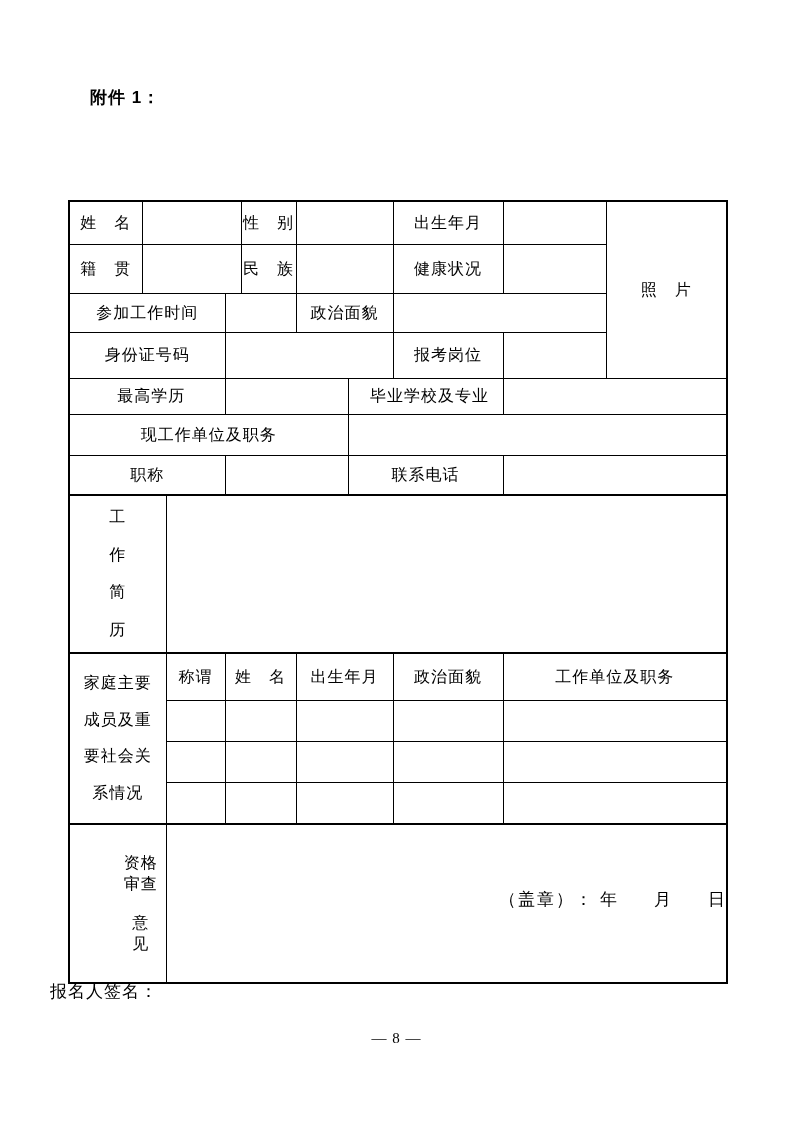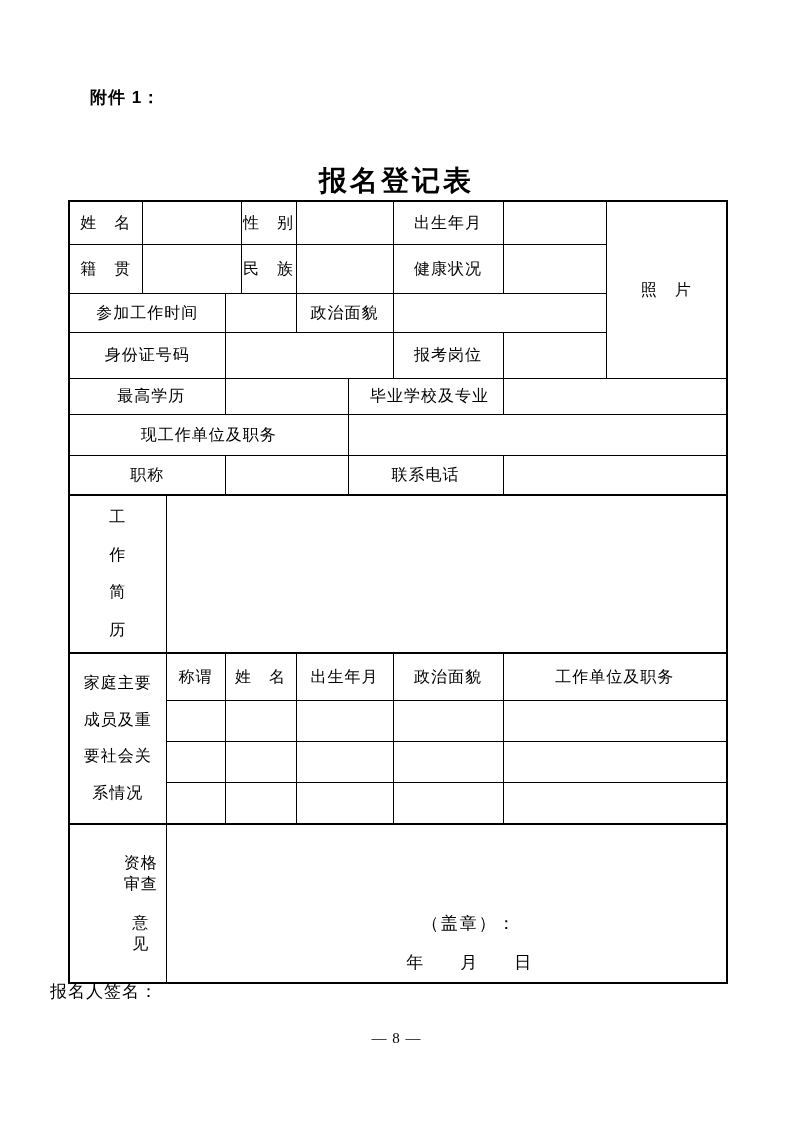--- a/index.html
+++ b/index.html
@@ -67,42 +67,41 @@
     display:flex;flex-direction:column;
     justify-content:space-evenly;
     height:162px;
   }
   .review-label{
     display:flex;flex-direction:column;
     justify-content:center;align-items:center;
     height:150px;gap:18px;
   }
   .review-content{
-    display:flex;flex-direction:column;
+    display:flex;
     justify-content:flex-end;align-items:center;
-    height:149px;gap:16px;padding-bottom:8px;
+    height:149px;gap:6px;padding-bottom:8px;
   }
   .seal-line{letter-spacing:2px;font-size:17px;}
   .date-line{letter-spacing:1px;font-size:17px;}
   .signature{
     position:absolute;left:50px;top:980px;
     font-size:17px;letter-spacing:1px;
   }
   .pagenum{
     position:absolute;left:0;right:0;top:1030px;
     text-align:center;font-size:15px;letter-spacing:1px;
   }
 </style>
 </head>
 <body>
 
 <div class="page">
 
   <div class="attachment">附件 1：</div>
-  <div class="doc-subtitle">报名登记表</div>
 
   <table class="form">
     <colgroup>
       <col style="width:73px">
         <col style="width:24px">
         <col style="width:59px">
       <col style="width:16px">
         <col style="width:55px">
         <col style="width:52px">
       <col style="width:45px">

